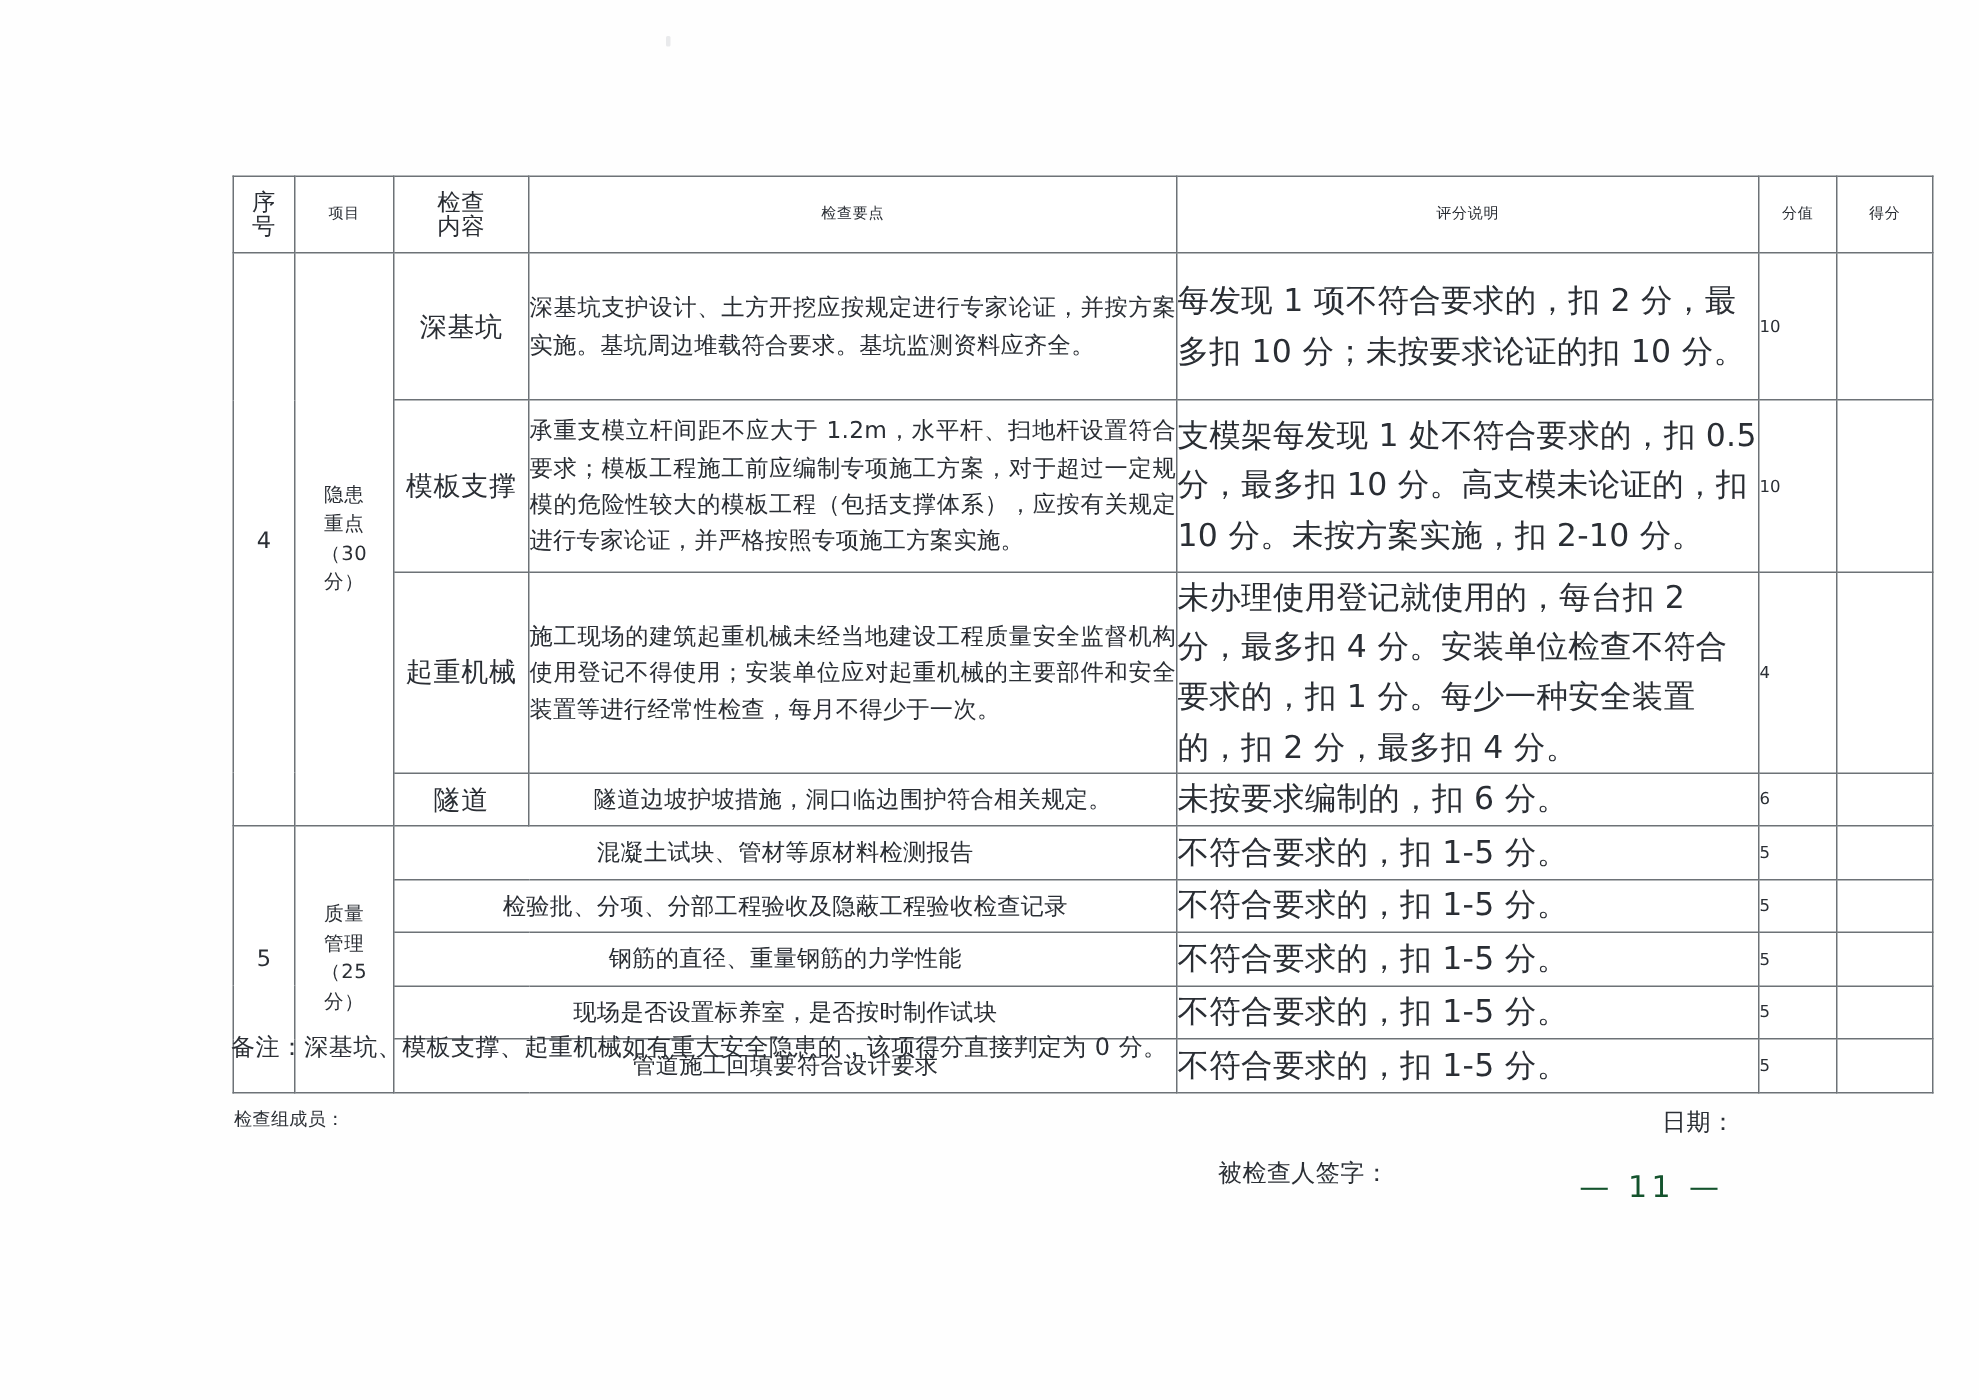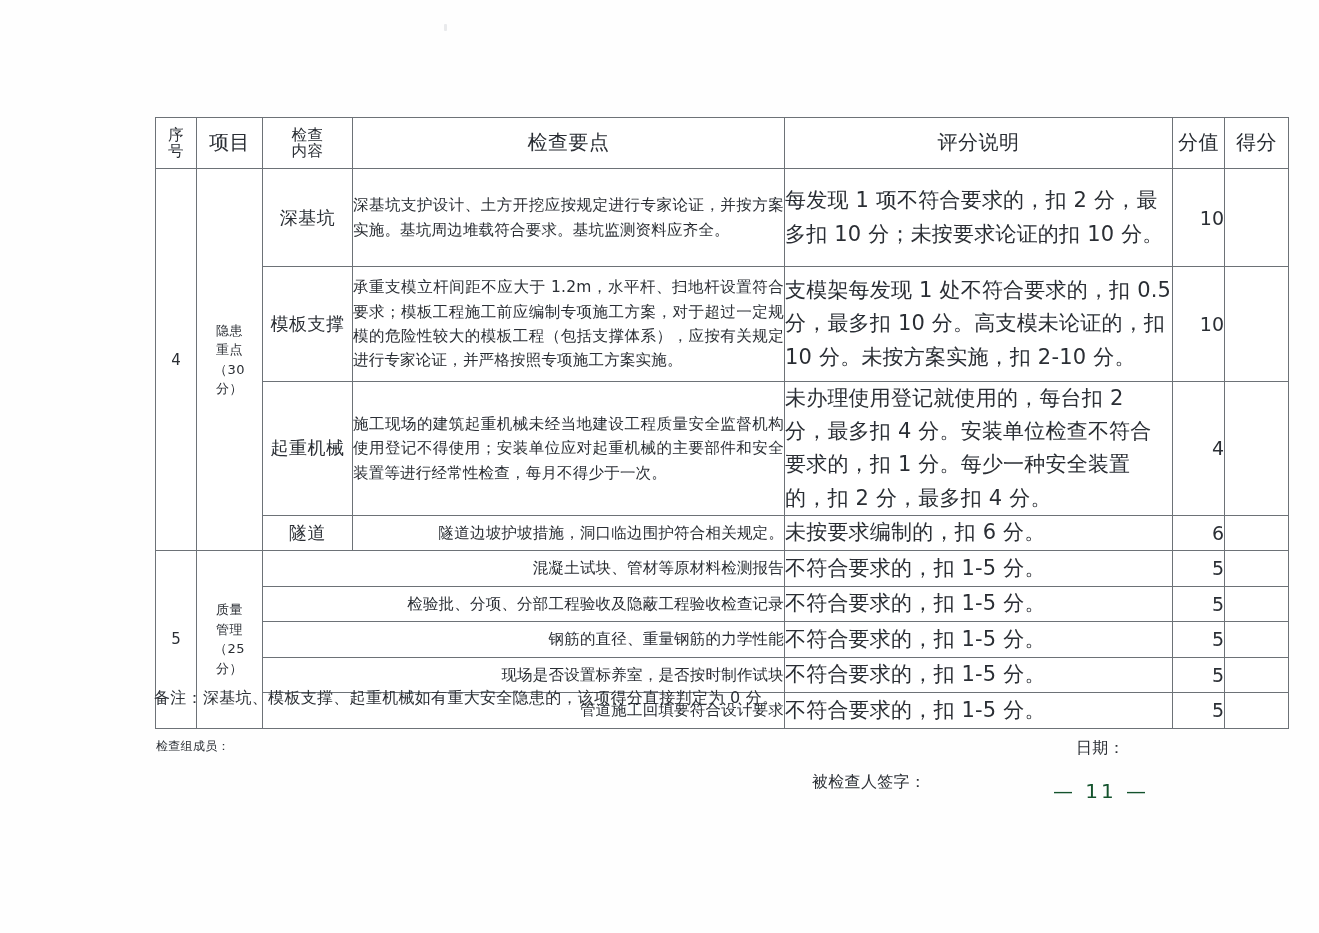--- a/index.html
+++ b/index.html
@@ -58,21 +58,21 @@
   col.c-item    { width: 66px; }
   col.c-content { width: 90px; }
   col.c-points  { width: 432px; }
   col.c-score   { width: 388px; }
   col.c-value   { width: 52px; }
   col.c-got     { width: 64px; }
 
   .hdr {
     height: 50px;
     text-align: center;
-    font-size: 20px;
+    font-size: 10px;
     line-height: 1.06;
     letter-spacing: 0.5px;
   }
   .hdr.two-line { font-size: 15.5px; }
   .hdr .ln { display: block; }
 
   td.cell-no {
     text-align: center;
     font-size: 15px;
   }
@@ -96,34 +96,34 @@
     line-height: 1.58;
     text-align: justify;
     text-justify: inter-ideograph;
     padding: 7px 10px 7px 11px;
     letter-spacing: 0.2px;
     margin-left: 44px;
   }
   td.cell-text.single {
     padding-top: 5px;
     padding-bottom: 5px;
-    text-align: right;
+    text-align: center;
   }
 
   td.cell-note {
     font-size: 21px;
     line-height: 1.58;
     text-align: left;
     padding: 7px 9px 7px 10px;
     letter-spacing: 0.2px;
   }
 
   td.cell-value {
-    font-size: 19px;
-    text-align: right;
+    font-size: 11px;
+    text-align: left;
     padding-left: 10px;
   }
   td.cell-got { }
 
   .r-tall1 { height: 98px; }
   .r-tall2 { height: 115px; }
   .r-tall3 { height: 86px; }
   .r-short { height: 34px; }
 
   .footer-block {
@@ -152,21 +152,21 @@
     position: absolute;
     left: 812px;
     top: 772px;
     font-size: 16px;
     letter-spacing: 0.3px;
     white-space: nowrap;
     font-family: Liberation Serif, serif;
   }
   .sig-date {
     position: absolute;
-    left: 1076px;
+    left: 1108px;
     top: 738px;
     font-size: 16px;
     letter-spacing: 0.3px;
     white-space: nowrap;
   }
   .page-number {
     position: absolute;
     left: 1041px;
     top: 779px;
     width: 120px;

